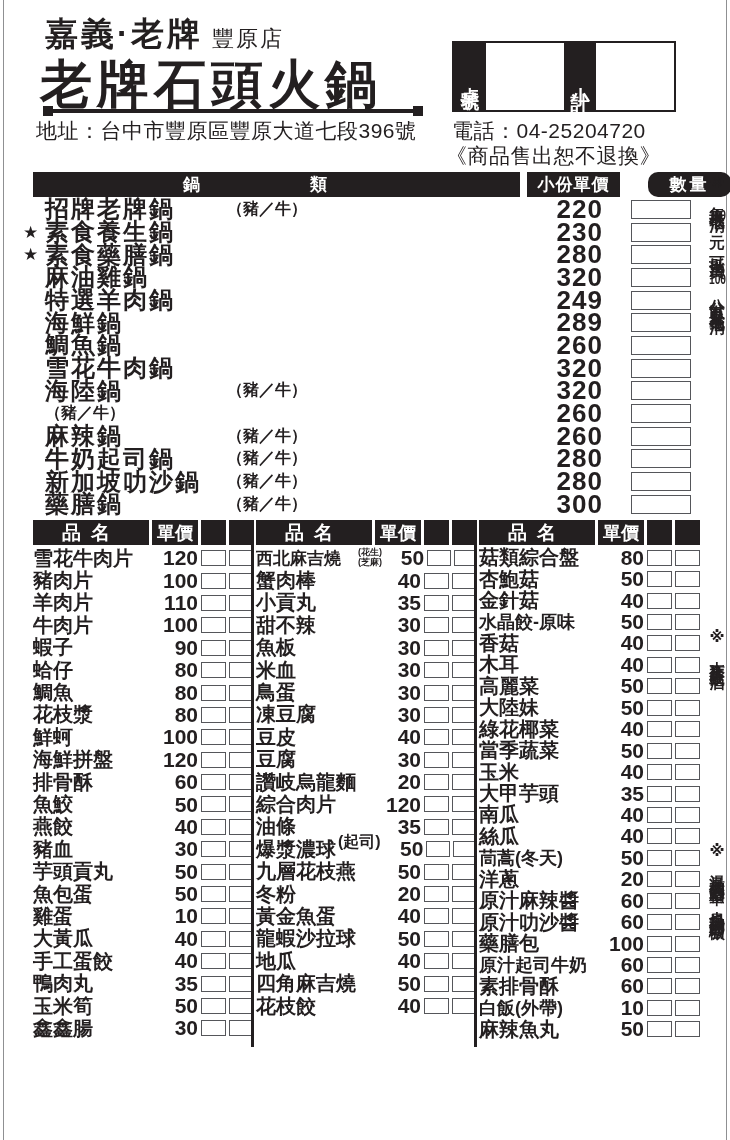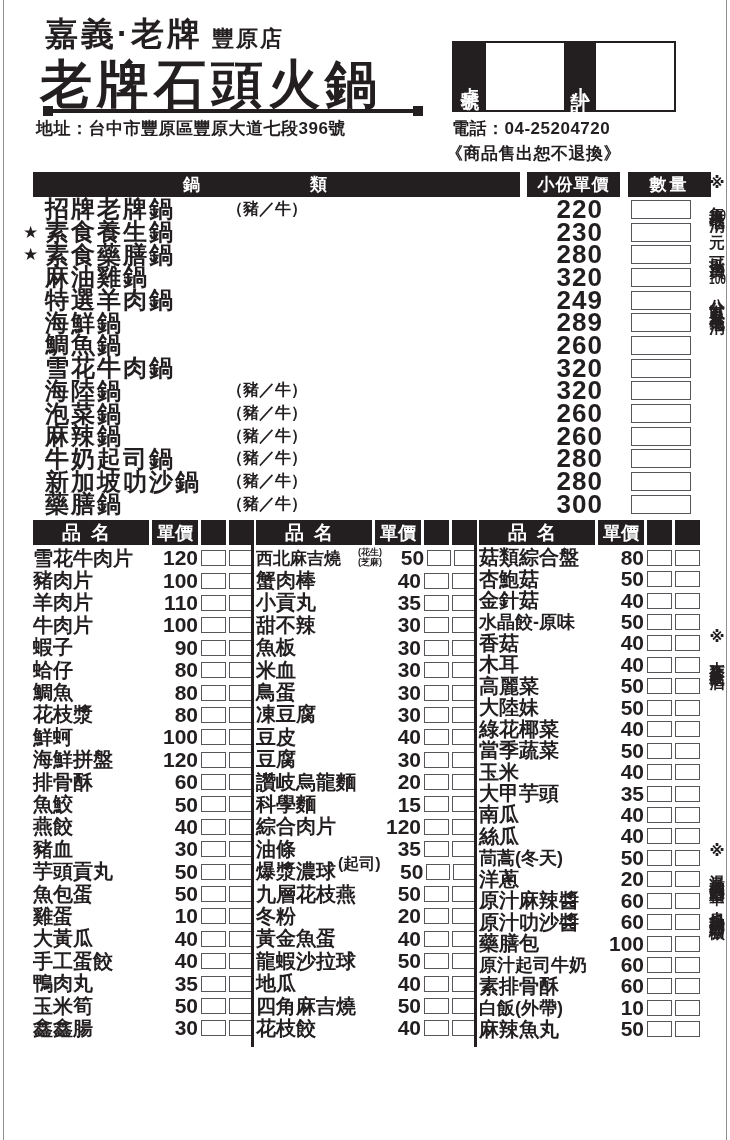--- a/index.html
+++ b/index.html
@@ -6,43 +6,43 @@
   html,body { background:#ffffff; }
   body { font-family:"Liberation Sans","DejaVu Sans",sans-serif; color:#231f20; }
   .page { position:relative; width:730px; height:1140px; background:#ffffff; overflow:hidden; }
   .edge { position:absolute; top:0; bottom:0; width:1px; background:#8f9092; }
   .edge.left  { left:3px; }
   .edge.right { left:726px; }
 
   
   .brand-row { position:absolute; left:45px; top:12px; display:flex; align-items:flex-end; gap:9px; }
   .brand { font-size:33px; font-weight:900; letter-spacing:3px; }
-  .branch { font-size:22px; font-weight:700; padding-bottom:3px; letter-spacing:2px; }
+  .branch { font-size:22px; font-weight:400; padding-bottom:3px; letter-spacing:2px; }
   .big-title { position:absolute; left:40px; top:50px; font-size:52px; font-weight:900; letter-spacing:5px; white-space:nowrap; }
   .title-rule { position:absolute; left:52px; top:109px; width:362px; height:4px; background:#231f20; }
   .title-rule::before, .title-rule::after { content:""; position:absolute; top:-3px; width:10px; height:10px; background:#231f20; }
   .title-rule::before { left:-9px; } .title-rule::after { right:-9px; }
 
   .tablebox { position:absolute; left:452px; top:41px; width:224px; height:71px; border:2px solid #231f20; display:flex; }
   .tablebox .blk { width:32px; background:#231f20; color:#fff; font-size:19px; font-weight:bold;
                    writing-mode:vertical-rl; text-orientation:upright; display:flex; align-items:center; justify-content:center; letter-spacing:6px; }
   .tablebox .cell { flex:1; background:#fff; }
 
-  .hline { position:absolute; font-size:17px; font-weight:bold; white-space:nowrap; letter-spacing:0.5px;text-align:center; }
+  .hline { position:absolute; font-size:21px; font-weight:normal; white-space:nowrap; letter-spacing:0.5px;text-align:center; }
   .addr { left:36px; top:117px; }
   .phone { left:452px; top:117px; }
   .hours { left:36px; top:142px; }
   .noreturn { left:446px; top:142px; }
 
   
   .bar { position:absolute; height:25px; background:#231f20; color:#fff; font-weight:bold;
          display:flex; align-items:center; justify-content:center; font-size:17px; }
   .bar-potname { left:33px; top:172px; width:487px; justify-content:flex-start; padding-left:150px; letter-spacing:8px; }
   .bar-potprice { left:527px; top:172px; width:93px; letter-spacing:1px; }
-  .bar-potqty { left:628px; top:172px; width:83px; letter-spacing:3px; }
+  .bar-potqty { left:648px; top:172px; width:83px; letter-spacing:3px;border-radius:10px; }
 
   #pot-rows { position:absolute; left:23px; top:198px; width:668px; }
   .pot-row { display:flex; align-items:center; height:22.7px; }
   .star { width:22px; font-size:17px; font-weight:bold; text-align:left; }
   .pot-name-wrap { flex:1; display:flex; align-items:center; }
   .pot-name { font-size:24px; font-weight:bold; letter-spacing:2px; min-width:182px; white-space:nowrap; }
   .pot-note { font-size:16px; font-weight:bold; white-space:nowrap; }
   .pot-price { width:90px; text-align:right; font-size:26px; font-weight:bold; letter-spacing:1px; }
   .pot-spacer { width:28px; }
   .qty-box { border:1.6px solid #55565a; background:#fff; }
@@ -198,21 +198,20 @@
           <span class="pot-name">海陸鍋</span>
           <span class="pot-note">（豬／牛）</span>
         </span>
         <span class="pot-price">320</span>
         <span class="pot-spacer"></span>
         <span class="qty-box pot-box"></span>
       </div>
       <div class="pot-row">
         <span class="star"></span>
         <span class="pot-name-wrap">
-          <span class="pot-name">泡菜鍋</span>
           <span class="pot-note">（豬／牛）</span>
         </span>
         <span class="pot-price">260</span>
         <span class="pot-spacer"></span>
         <span class="qty-box pot-box"></span>
       </div>
       <div class="pot-row">
         <span class="star"></span>
         <span class="pot-name-wrap">
           <span class="pot-name">麻辣鍋</span>
@@ -467,26 +466,20 @@
           <span class="qty-box item-box"></span>
           <span class="qty-box item-box"></span>
         </div>
         <div class="item-row">
           <span class="item-name">讚岐烏龍麵</span>
           <span class="item-price">20</span>
           <span class="qty-box item-box"></span>
           <span class="qty-box item-box"></span>
         </div>
         <div class="item-row">
-          <span class="item-name">科學麵</span>
-          <span class="item-price">15</span>
-          <span class="qty-box item-box"></span>
-          <span class="qty-box item-box"></span>
-        </div>
-        <div class="item-row">
           <span class="item-name">綜合肉片</span>
           <span class="item-price">120</span>
           <span class="qty-box item-box"></span>
           <span class="qty-box item-box"></span>
         </div>
         <div class="item-row">
           <span class="item-name">油條</span>
           <span class="item-price">35</span>
           <span class="qty-box item-box"></span>
           <span class="qty-box item-box"></span>

